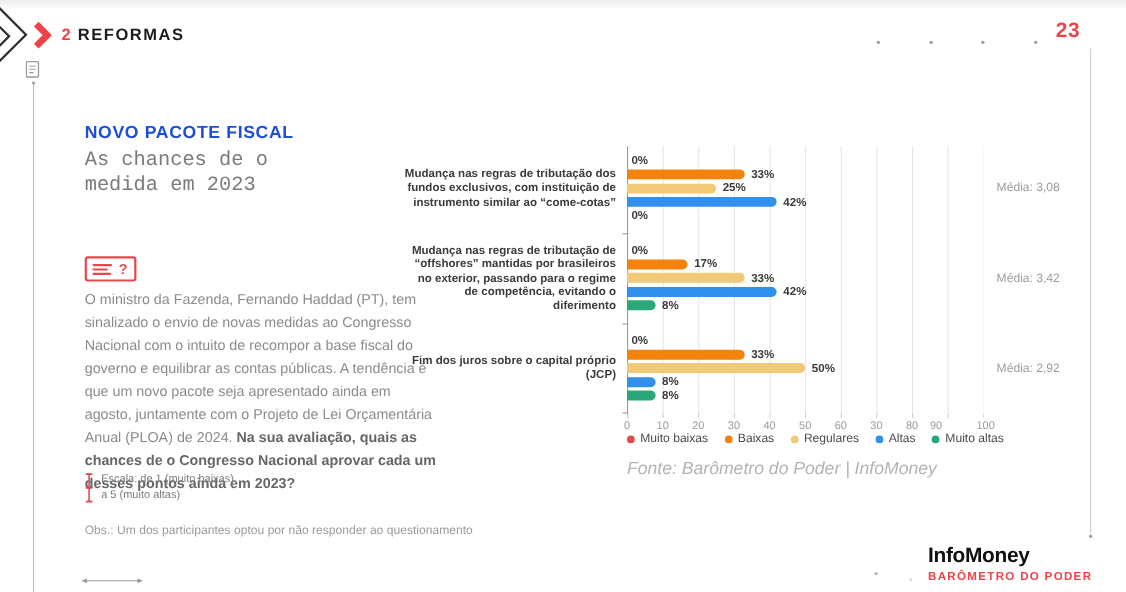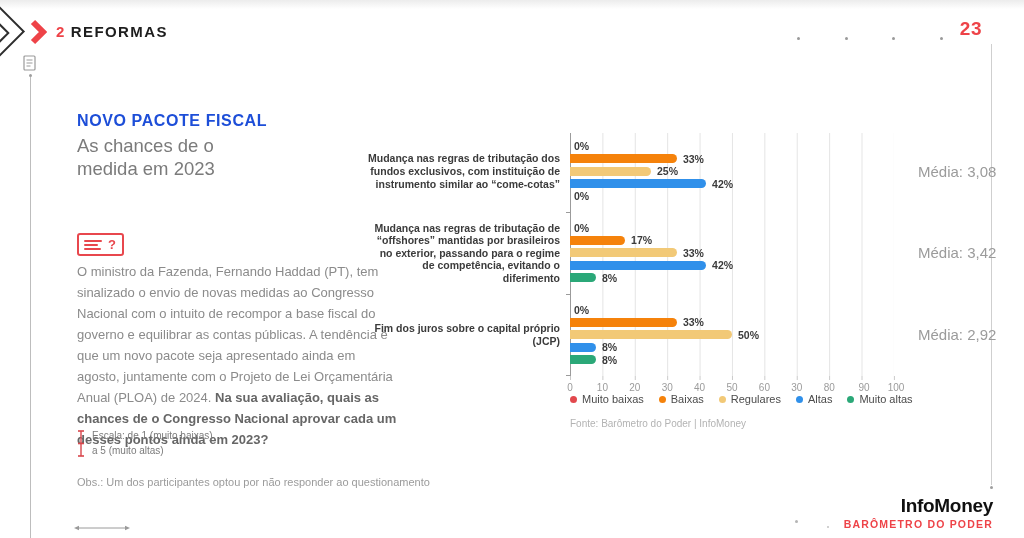--- a/index.html
+++ b/index.html
@@ -31,21 +31,21 @@
   .vline-r { position:absolute; left:991px; top:44px; width:1px; height:441px; background:#cfcfcf; }
   .vline-r-dot { position:absolute; left:990px; top:486px; width:3px; height:3px; border-radius:50%; background:#9e9e9e; }
   .vline-l { position:absolute; left:30px; top:77px; width:1px; height:461px; background:#bdbdbd; }
   .vline-l-dot { position:absolute; left:29px; top:74px; width:3px; height:3px; border-radius:50%; background:#9e9e9e; }
   .docicon { position:absolute; left:23px; top:55px; }
 
   
   .ptitle { position:absolute; left:77px; top:112px; font-size:16px; font-weight:800;
     color:#1d4ed8; letter-spacing:.6px; }
   .psub { position:absolute; left:77px; top:134px; font-size:18.5px; color:#7b7b7b; line-height:23px; }
-  .psub span { display:block; }
+  .psub span { display:block;font-family:Liberation Mono, monospace; }
   .qicon { position:absolute; left:77px; top:233px; width:47px; height:23px;
     border:2px solid #E8474D; border-radius:3px; display:flex; align-items:center;
     padding:0 5px; gap:6px; }
   .qlines { display:flex; flex-direction:column; gap:2px; width:18px; }
   .qlines i { display:block; height:2px; background:#E8474D; border-radius:1px; }
   .qlines i:nth-child(2){ width:14px; } .qlines i:nth-child(3){ width:17px; }
   .qmark { color:#E8474D; font-weight:800; font-size:13px; line-height:1; }
   .para { position:absolute; left:77px; top:261px; width:322px; font-size:13px;
     line-height:21px; color:#8b8b8b; }
   .para b { color:#666666; font-weight:700; }
@@ -68,29 +68,29 @@
   .xlabels { position:absolute; left:205px; top:249px; width:324px; height:12px; }
   .xlabels span { position:absolute; transform:translateX(-50%); font-size:10px; color:#9b9b9b; }
   .groups { position:relative; padding-top:7px; display:flex; flex-direction:column; gap:19px; }
   .group { display:flex; align-items:center; }
   .glabel { width:195px; margin-right:10px; flex:none; text-align:right; font-size:10.5px;
     font-weight:700; color:#3b3b3b; line-height:12.6px; }
   .gbars { width:324px; flex:none; position:relative; z-index:2; }
   .brow { height:12.5px; display:flex; align-items:center; }
   .bar { height:9px; border-radius:0 5px 5px 0; flex:none; }
   .bval { font-size:10.5px; font-weight:700; color:#3b3b3b; margin-left:6px; white-space:nowrap; }
-  .gmedia { margin-left:24px; font-size:15px; color:#9b9b9b; white-space:nowrap; }
+  .gmedia { margin-left:12px; font-size:11px; color:#9b9b9b; white-space:nowrap; }
   .legend { position:absolute; left:205px; top:260px; display:flex; gap:15px; align-items:center; }
   .litem { display:flex; align-items:center; gap:5px; }
   .ldot { width:7px; height:7px; border-radius:50%; flex:none; }
   .llabel { font-size:11px; font-weight:400; color:#4b4b4b; }
-  .fonte { position:absolute; left:205px; top:285px; font-size:10px; color:#b3b3b3; }
-
-  
-  .brand { position:absolute; right:31px; top:495px; text-align:right; }
+  .fonte { position:absolute; left:205px; top:285px; font-size:16px; color:#b3b3b3;font-style:italic; }
+
+  
+  .brand { position:absolute; right:31px; top:495px; text-align:left; }
   .brand-name { font-size:19px; font-weight:800; color:#101010; letter-spacing:-.3px; }
   .brand-sub { font-size:10.5px; font-weight:800; color:#EE4348; letter-spacing:1.2px; margin-top:1px; }
   .fdot1 { position:absolute; left:795px; top:520px; width:3px; height:3px; border-radius:50%; background:#b5b5b5; }
   .fdot2 { position:absolute; left:827px; top:526px; width:2px; height:2px; border-radius:50%; background:#c2c2c2; }
 </style>
 </head>
 <body>
 
 <div class="topband"></div>
 
@@ -256,21 +256,21 @@
   <div class="xlabels">
       <span class="" style="left: 0px;">0</span>
       <span class="" style="left: 32.4px;">10</span>
       <span class="" style="left: 64.8px;">20</span>
       <span class="" style="left: 97.2px;">30</span>
       <span class="" style="left: 129.6px;">40</span>
       <span class="" style="left: 162px;">50</span>
       <span class="" style="left: 194.4px;">60</span>
       <span class="" style="left: 226.8px;">30</span>
       <span class="" style="left: 259.2px;">80</span>
-      <span class="" style="left: 294px;">90</span>
+      <span class="" style="left: 281px;">90</span>
       <span class="" style="left: 326px;">100</span>
     </div>
   <div class="legend">
       <span class="litem">
         <span class="ldot" style="background: rgb(226, 72, 77);"></span>
         <span class="llabel">Muito baixas</span>
       </span>
       <span class="litem">
         <span class="ldot" style="background: rgb(245, 130, 11);"></span>
         <span class="llabel">Baixas</span>

